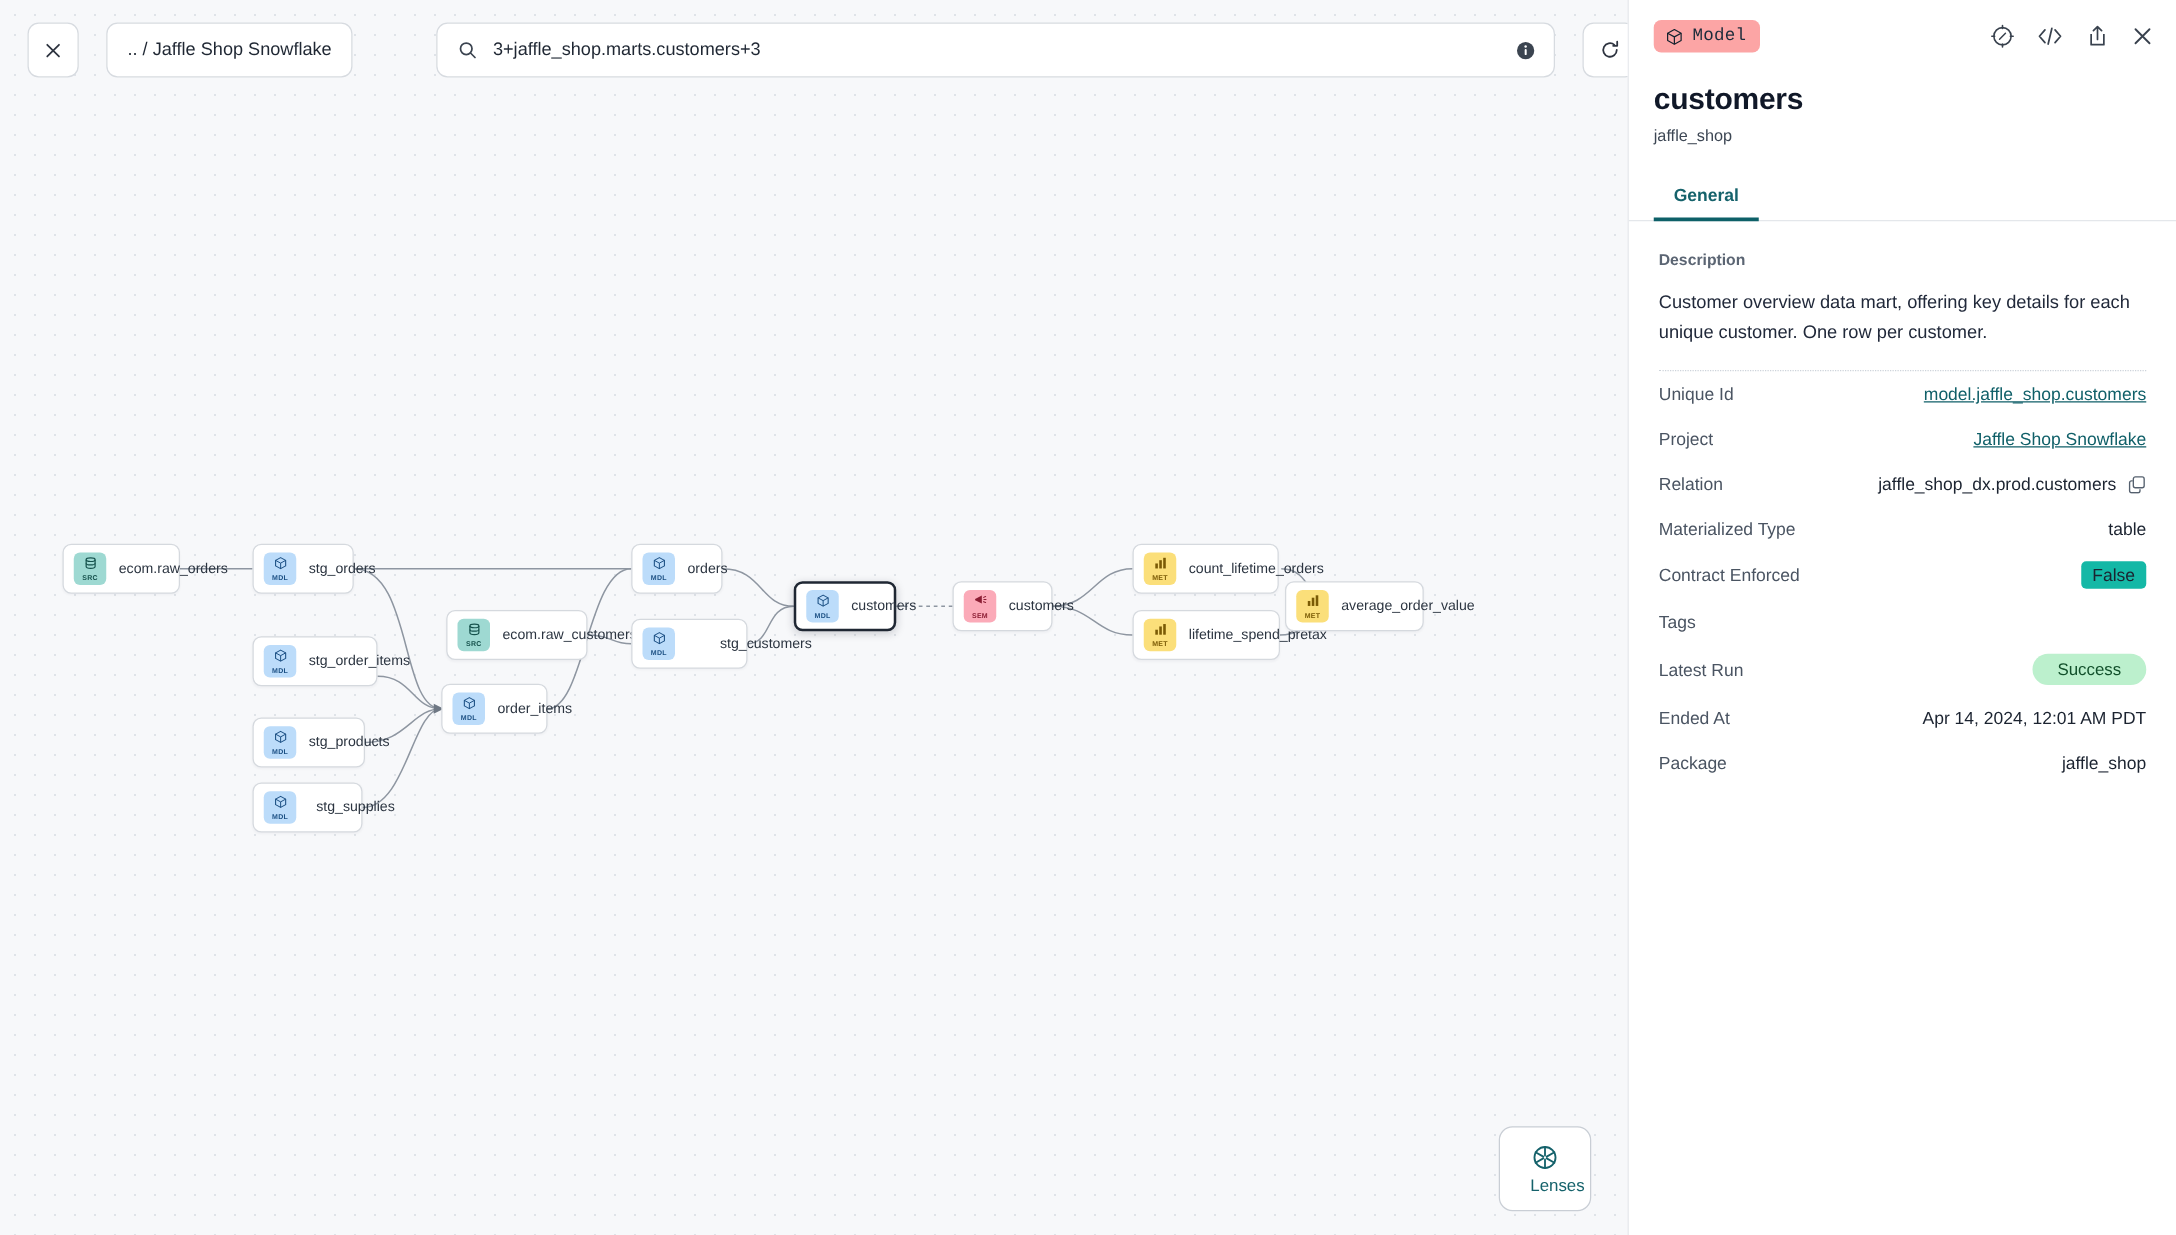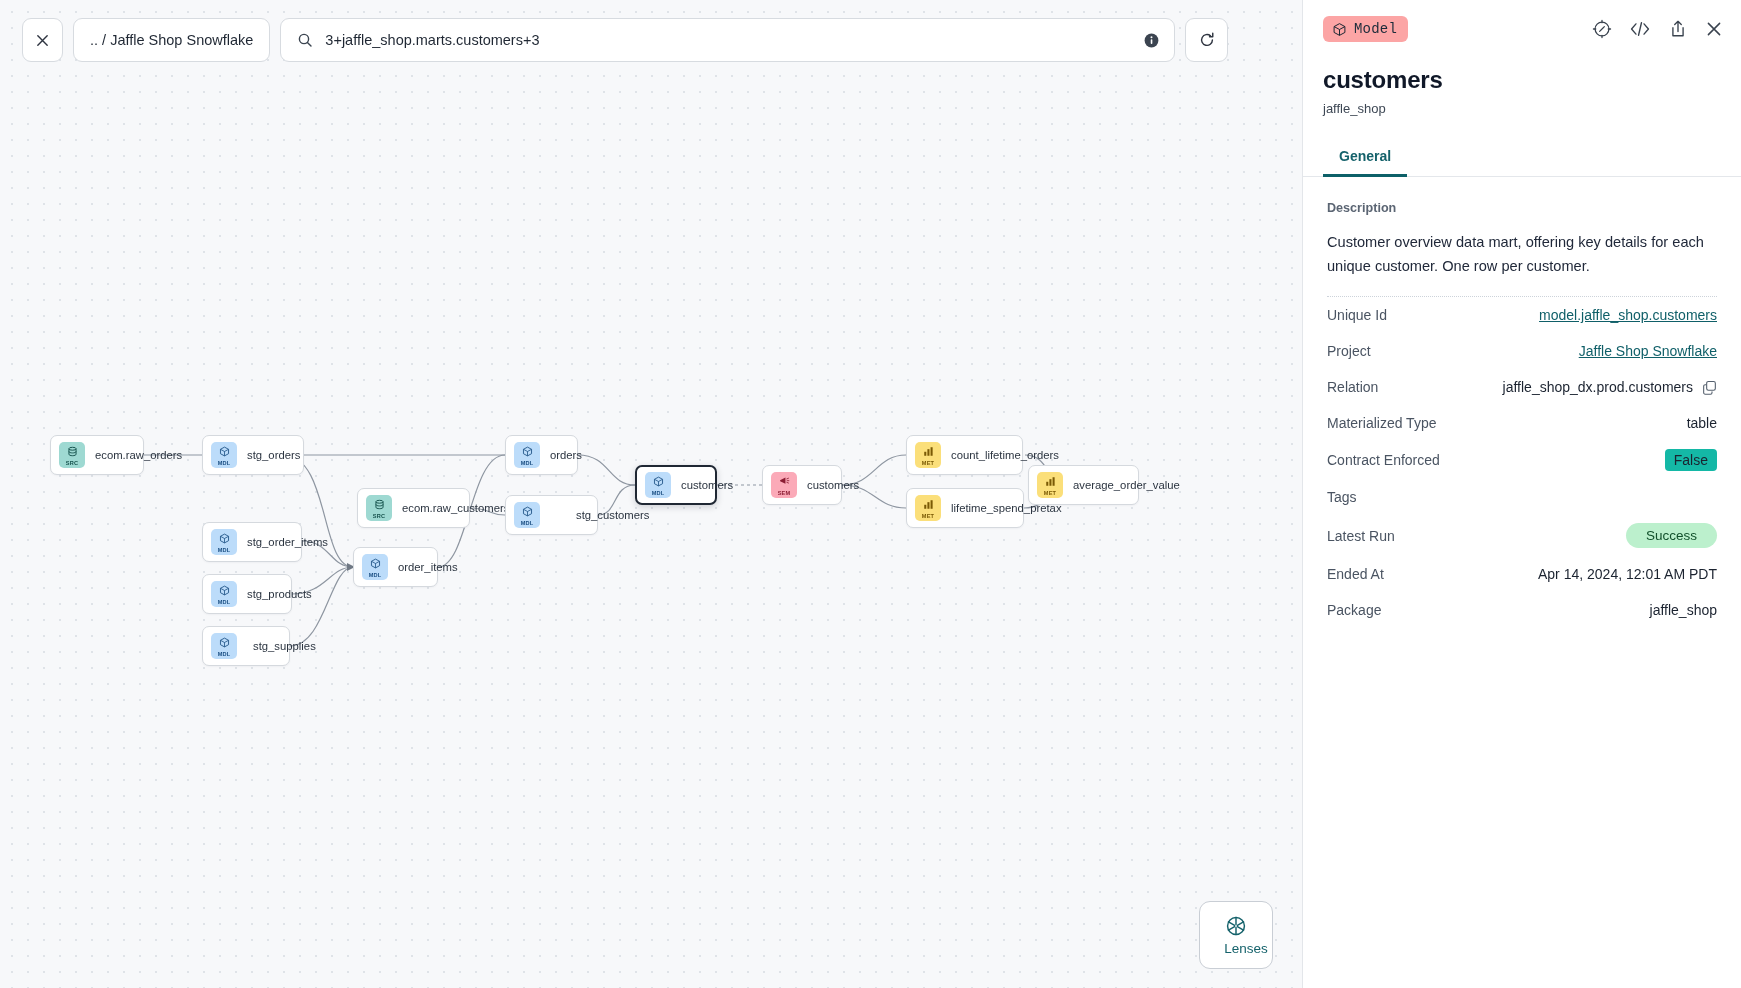--- a/index.html
+++ b/index.html
@@ -19,21 +19,21 @@
     background-color: #f7f8fa;
     background-image: radial-gradient(circle, #dfe3e8 1.1px, transparent 1.2px);
     background-size: 16px 16px;
     background-position: 4px 4px;
     overflow: hidden;
   }
 
   
   .toolbar {
     position: absolute; top: 18px; left: 22px;
-    display: flex; align-items: center; gap: 10px;
+    display: flex; align-items: center; gap: 22px;
     z-index: 5;
   }
   .tb-btn {
     height: 44px;
     background: #ffffff;
     border: 1px solid #d7dbe0;
     border-radius: 9px;
     display: flex; align-items: center; justify-content: center;
     color: #2e3440;
     cursor: pointer;
@@ -47,20 +47,21 @@
   }
   .search-wrap {
     height: 44px;
     width: 895px;
     background: #ffffff;
     border: 1px solid #d7dbe0;
     border-radius: 9px;
     display: flex; align-items: center;
     padding: 0 14px 0 16px;
     gap: 12px;
+    margin-left: 45px;
   }
   .search-input {
     flex: 1;
     border: none; outline: none;
     font-family: "Liberation Sans", sans-serif;
     font-size: 14.5px;
     color: #1f2733;
     background: transparent;
   }
   .search-input::placeholder { color: #9aa2ad; }
@@ -313,31 +314,31 @@
           <div class="node-badge badge-SRC">
             <span class="bgl"><svg width="11" height="11" viewBox="0 0 16 16">
                 <ellipse cx="8" cy="4" rx="5.2" ry="2.1" fill="none" stroke="currentColor" stroke-width="1.4"></ellipse>
                 <path d="M2.8 4 L2.8 12 C2.8 13.2 5.2 14.1 8 14.1 C10.8 14.1 13.2 13.2 13.2 12 L13.2 4" fill="none" stroke="currentColor" stroke-width="1.4"></path>
                 <path d="M2.8 8 C2.8 9.2 5.2 10.1 8 10.1 C10.8 10.1 13.2 9.2 13.2 8" fill="none" stroke="currentColor" stroke-width="1.3"></path>
               </svg></span>
             <span class="btxt">SRC</span>
           </div>
           <span class="node-label">ecom.raw_orders</span>
         </div>
-        <div class="node" style="left: 202px; top: 435px; width: 102px;">
+        <div class="node" style="left: 202px; top: 435px; width: 81px;">
           <div class="node-badge badge-MDL">
             <span class="bgl"><svg width="11" height="11" viewBox="0 0 18 18">
                 <path d="M9 1.8 L15.6 5.4 L15.6 12.6 L9 16.2 L2.4 12.6 L2.4 5.4 Z" fill="none" stroke="currentColor" stroke-width="1.4" stroke-linejoin="round"></path>
                 <path d="M2.4 5.4 L9 9 L15.6 5.4 M9 9 L9 16.2" fill="none" stroke="currentColor" stroke-width="1.3"></path>
               </svg></span>
             <span class="btxt">MDL</span>
           </div>
           <span class="node-label">stg_orders</span>
         </div>
-        <div class="node" style="left: 202px; top: 522px; width: 100px;">
+        <div class="node" style="left: 202px; top: 509px; width: 100px;">
           <div class="node-badge badge-MDL">
             <span class="bgl"><svg width="11" height="11" viewBox="0 0 18 18">
                 <path d="M9 1.8 L15.6 5.4 L15.6 12.6 L9 16.2 L2.4 12.6 L2.4 5.4 Z" fill="none" stroke="currentColor" stroke-width="1.4" stroke-linejoin="round"></path>
                 <path d="M2.4 5.4 L9 9 L15.6 5.4 M9 9 L9 16.2" fill="none" stroke="currentColor" stroke-width="1.3"></path>
               </svg></span>
             <span class="btxt">MDL</span>
           </div>
           <span class="node-label">stg_order_items</span>
         </div>
         <div class="node" style="left: 202px; top: 574px; width: 90px;">

